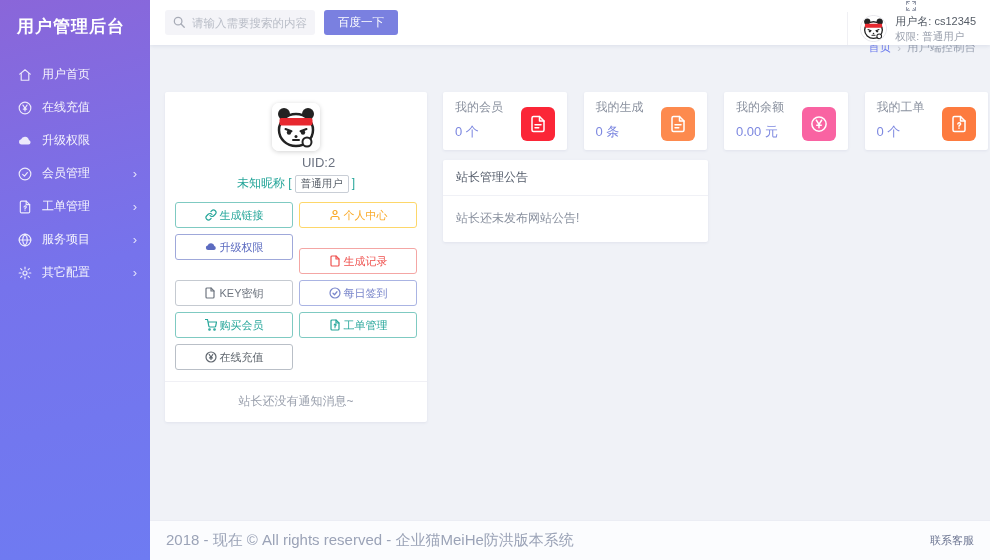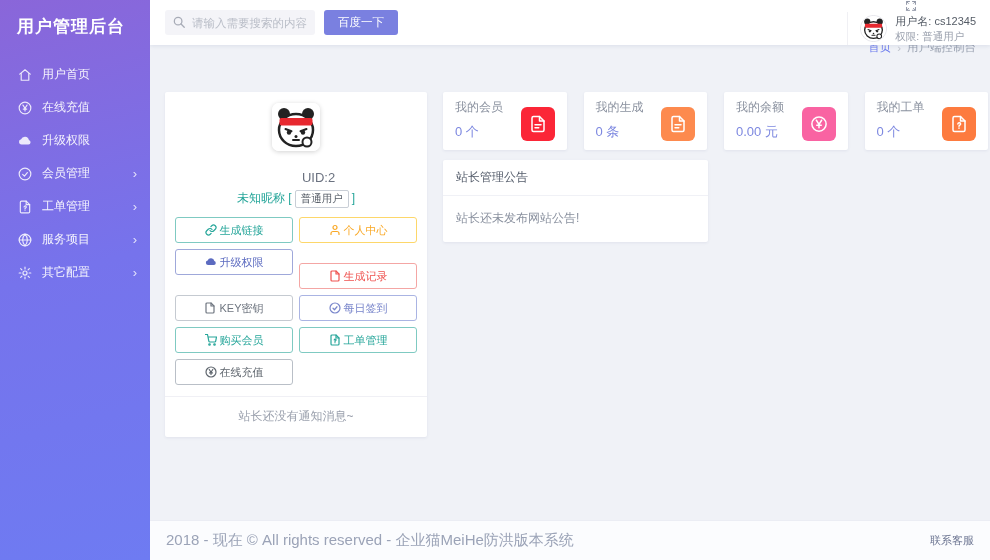--- a/index.html
+++ b/index.html
@@ -43,21 +43,21 @@
   .bc-home { color:#6d7cee; cursor:pointer; }
   .bc-sep { color:#c0c4cc; }
   .bc-cur { color:#9aa2b1; }
 
   .card { background:#fff; border-radius:2px; box-shadow:0 1px 3px rgba(90,100,150,.10); }
 
   
   .profile-card { position:absolute; left:15px; top:92px; width:262px; }
   .p-avatar { width:48px; height:48px; margin:11px auto 0; border-radius:7px;
     box-shadow:0 1px 5px rgba(0,0,0,.18); overflow:hidden; }
-  .p-uid { text-align:center; font-size:13px; color:#6b7280; margin-top:19px;padding-left:45px; }
+  .p-uid { text-align:center; font-size:13px; color:#6b7280; margin-top:4px;padding-left:45px; }
   .p-nick { text-align:center; font-size:12px; color:#26a69a; margin-top:5px; }
   .p-tag { display:inline-block; border:1px solid #c9ced6; border-radius:2px; padding:1px 5px;
     font-size:10.5px; color:#555c66; margin:0 3px; background:#fff; }
   .btn-grid { margin:9px 10px 0; display:grid; grid-template-columns:repeat(2,1fr); gap:6px; }
   .pbtn { height:26px; border:1px solid; border-radius:3px; background:#fff;
     display:flex; align-items:center; justify-content:center; gap:3px; font-size:11px; cursor:pointer; padding:0 2px; white-space:nowrap; }
   .pbtn .pb-icon { width:12px; height:12px; flex:none; }
   .c-teal   { color:#26a69a; border-color:#7fcac2; }
   .c-amber  { color:#f9a825; border-color:#fdd76a; }
   .c-indigo { color:#5c6bc0; border-color:#9fa8da; }

